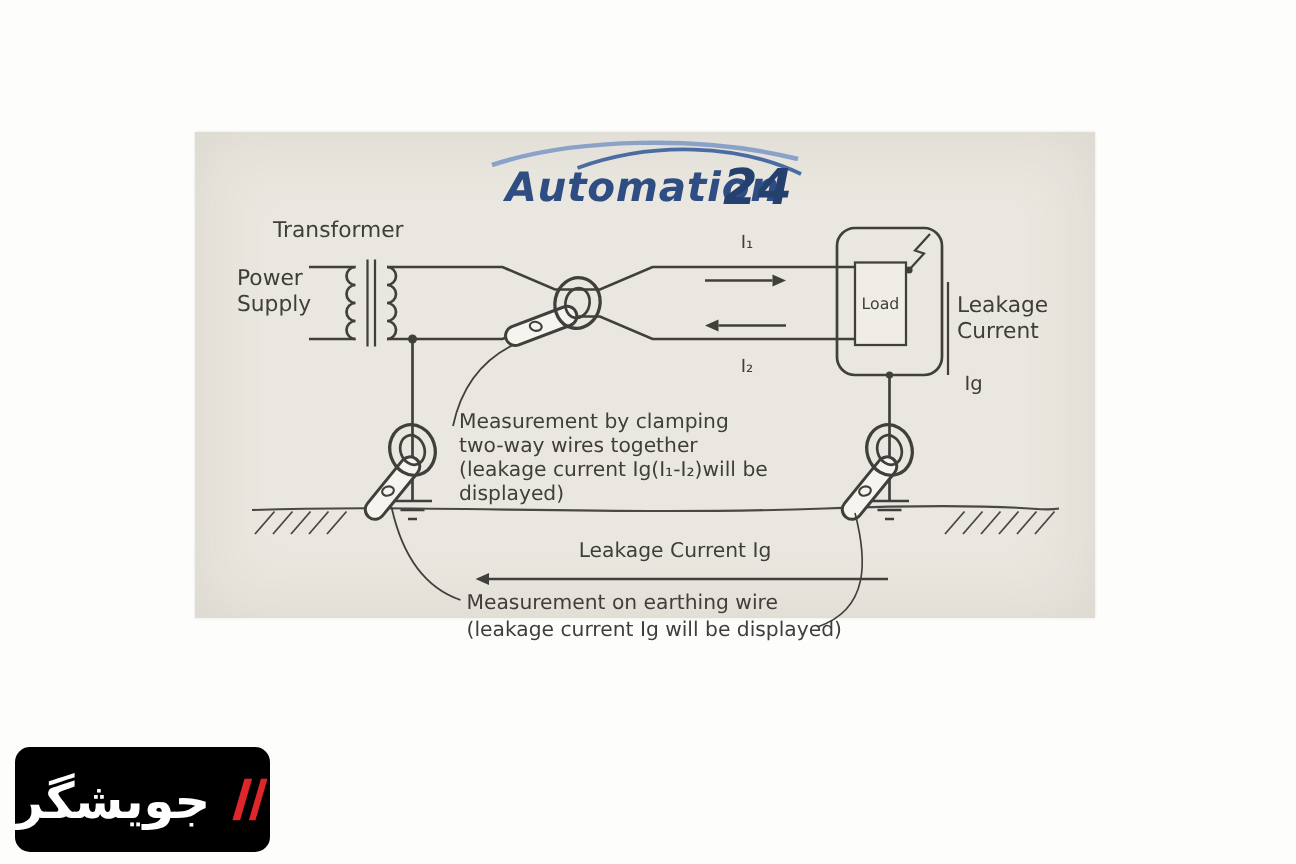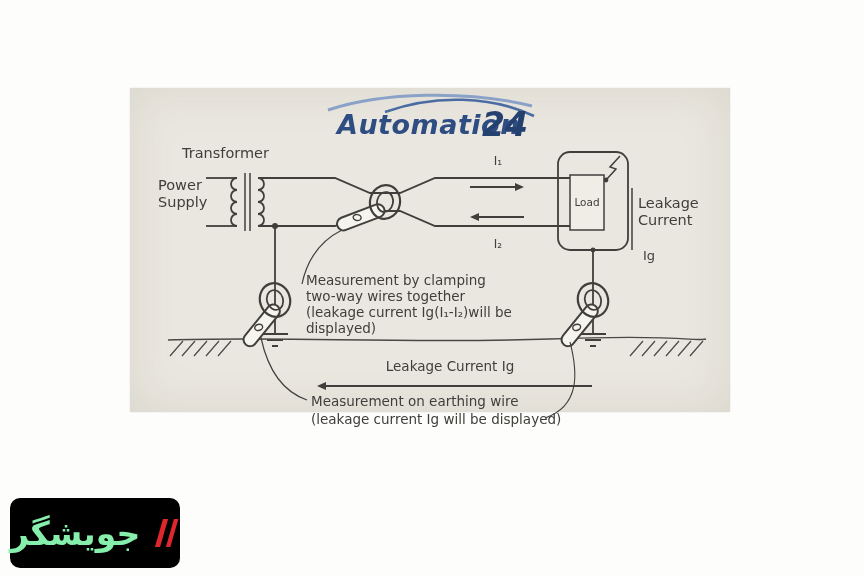--- a/index.html
+++ b/index.html
@@ -30,21 +30,21 @@
   .lbl-arrow { font-size:13.5px; }
   .logo-name { font-size:27px; font-style:italic; font-weight:bold; fill:#2e4d82; letter-spacing:.5px; }
   .logo-num  { font-size:33px; font-style:italic; font-weight:bold; fill:#24406f; }
 
   .watermark {
     position:absolute; left:10px; top:498px; width:170px; height:70px;
     background:#000000; border-radius:10px;
     display:flex; align-items:center; justify-content:center; gap:12px;
   }
   .wm-text {
-    color:#86efac; font-size:33px; font-weight:bold;
+    color:#ffffff; font-size:33px; font-weight:bold;
     font-family:"DejaVu Sans", sans-serif;
     direction:rtl; line-height:1;
   }
 </style>
 </head>
 <body>
 
 <div class="stage">
 
   <div class="panel">

